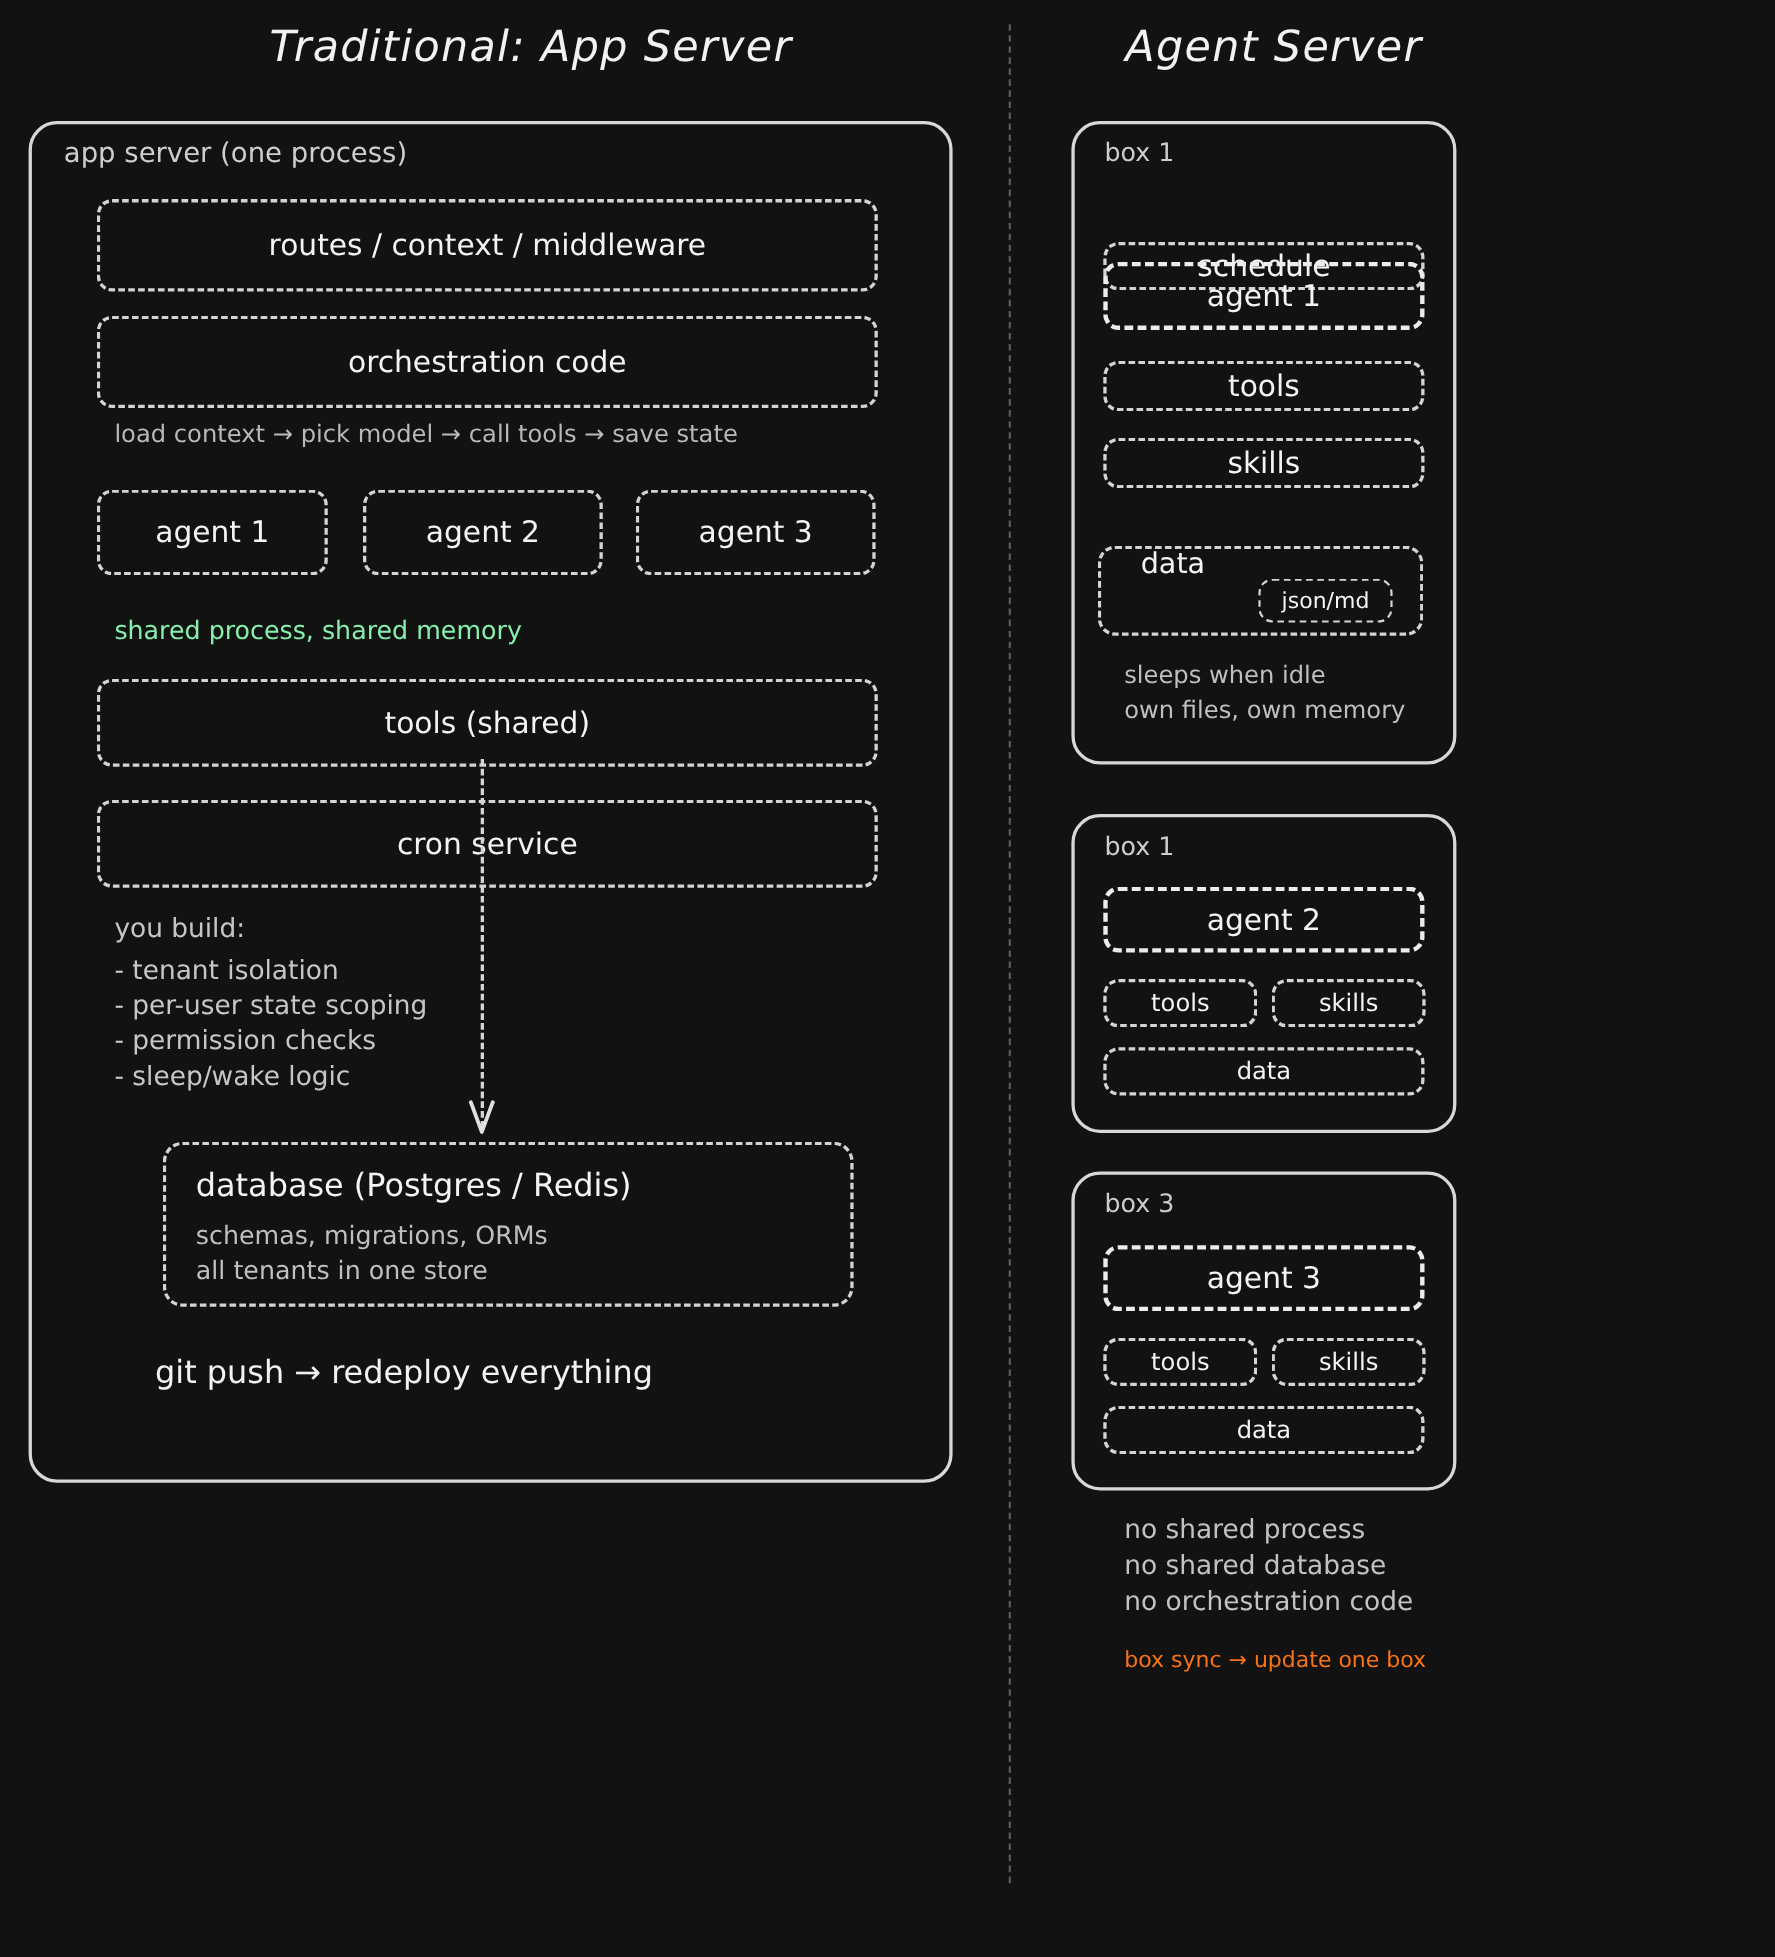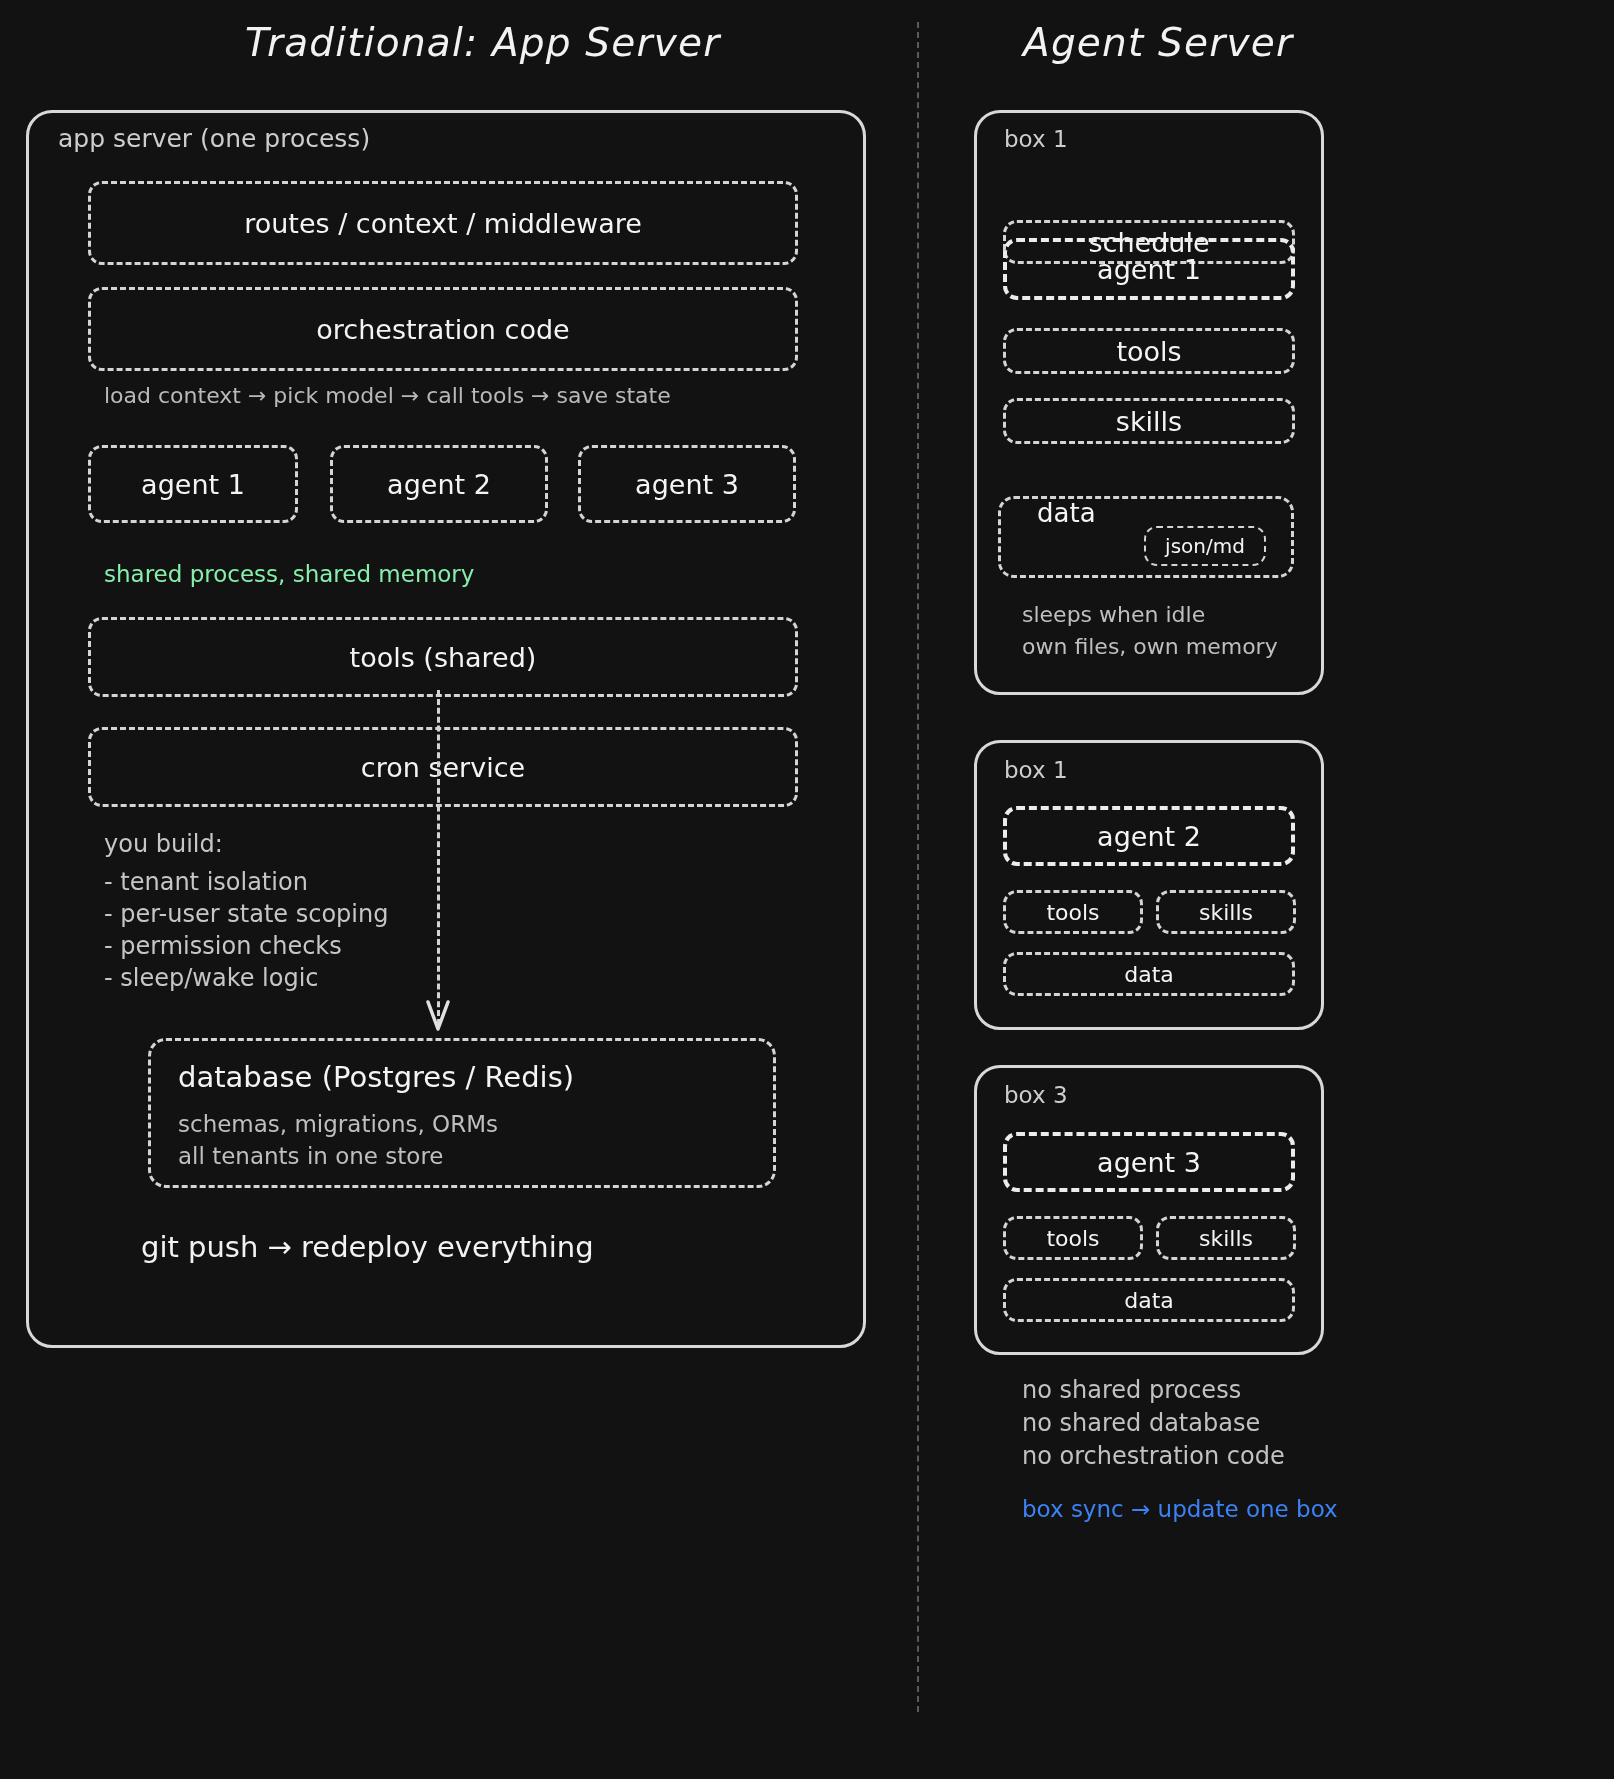--- a/index.html
+++ b/index.html
@@ -220,22 +220,22 @@
     left: 1022px; top: 1374px;
     font-size: 24px;
     color: #c2c2c2;
     line-height: 33px;
   }
   #right-notes span { display: block; white-space: nowrap; }
 
   #box-sync {
     position: absolute;
     left: 1022px; top: 1496px;
-    font-size: 23px;
-    color: #3b82f6;
+    font-size: 20px;
+    color: #f97316;
     white-space: nowrap;
   }
 </style>
 </head>
 <body>
 
 <div class="col-title" id="title-left">Traditional: App Server</div>
 <div class="col-title" id="title-right">Agent Server</div>
 
 <div id="divider"></div>

